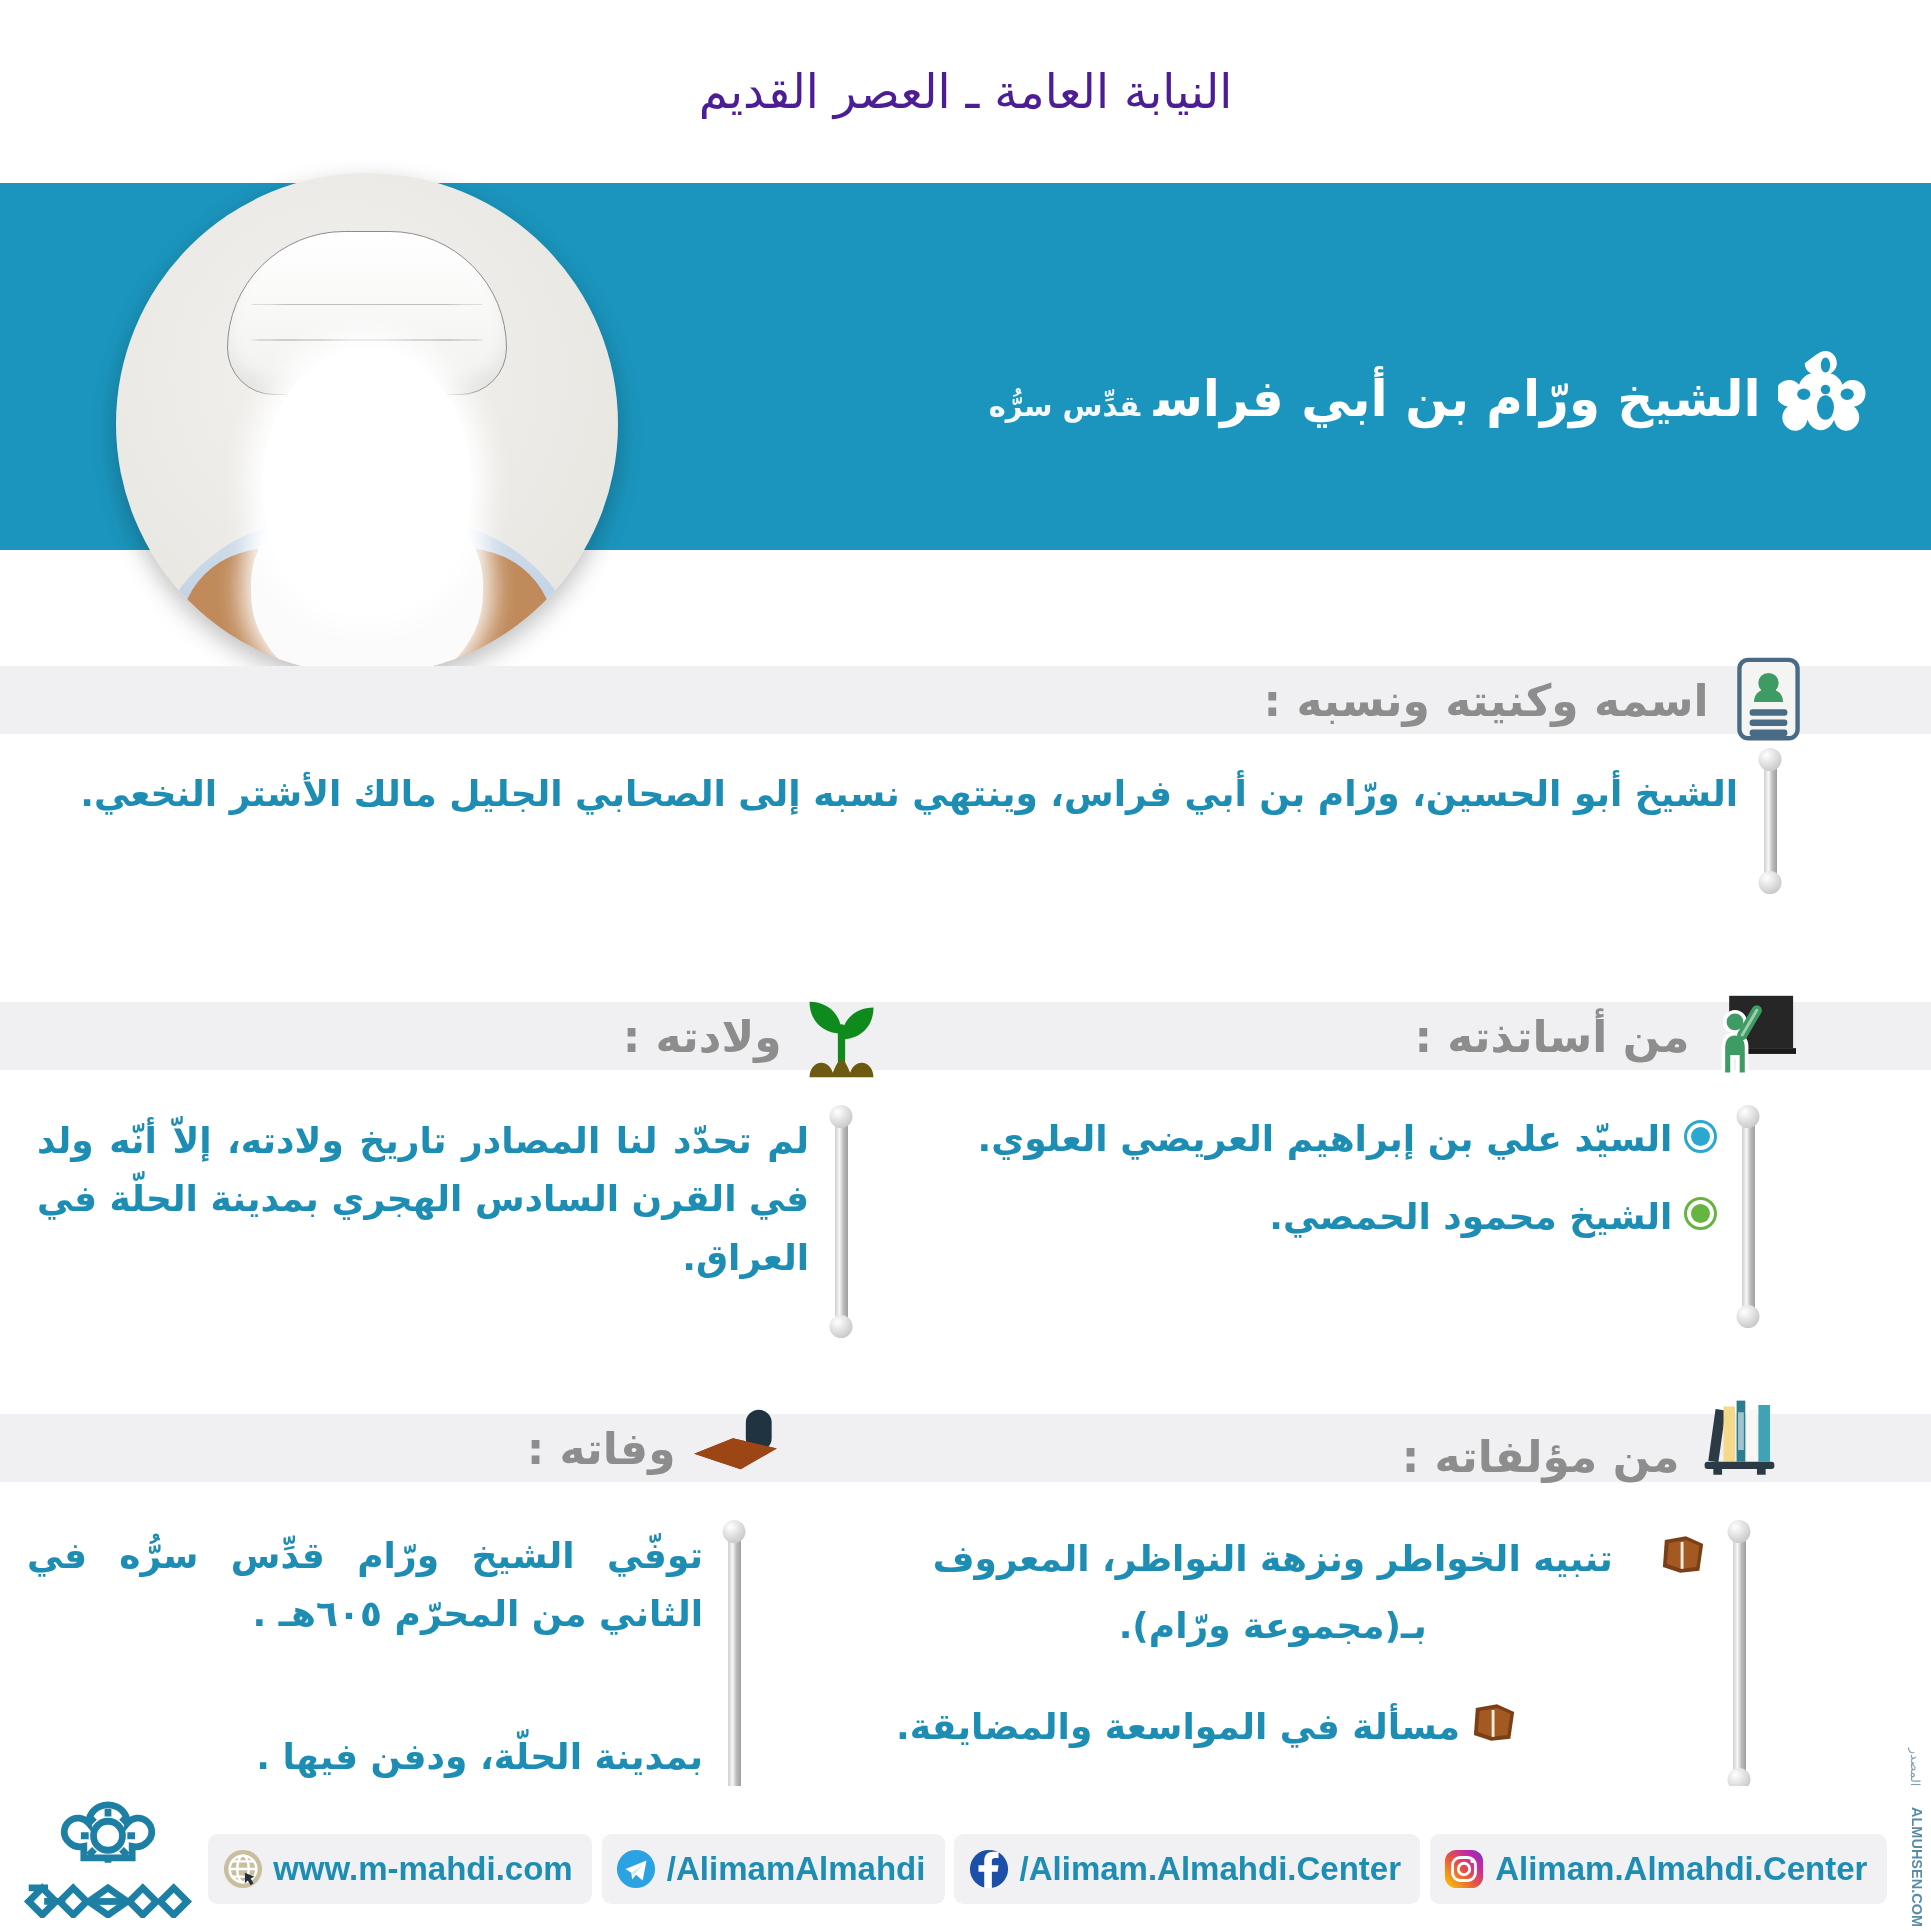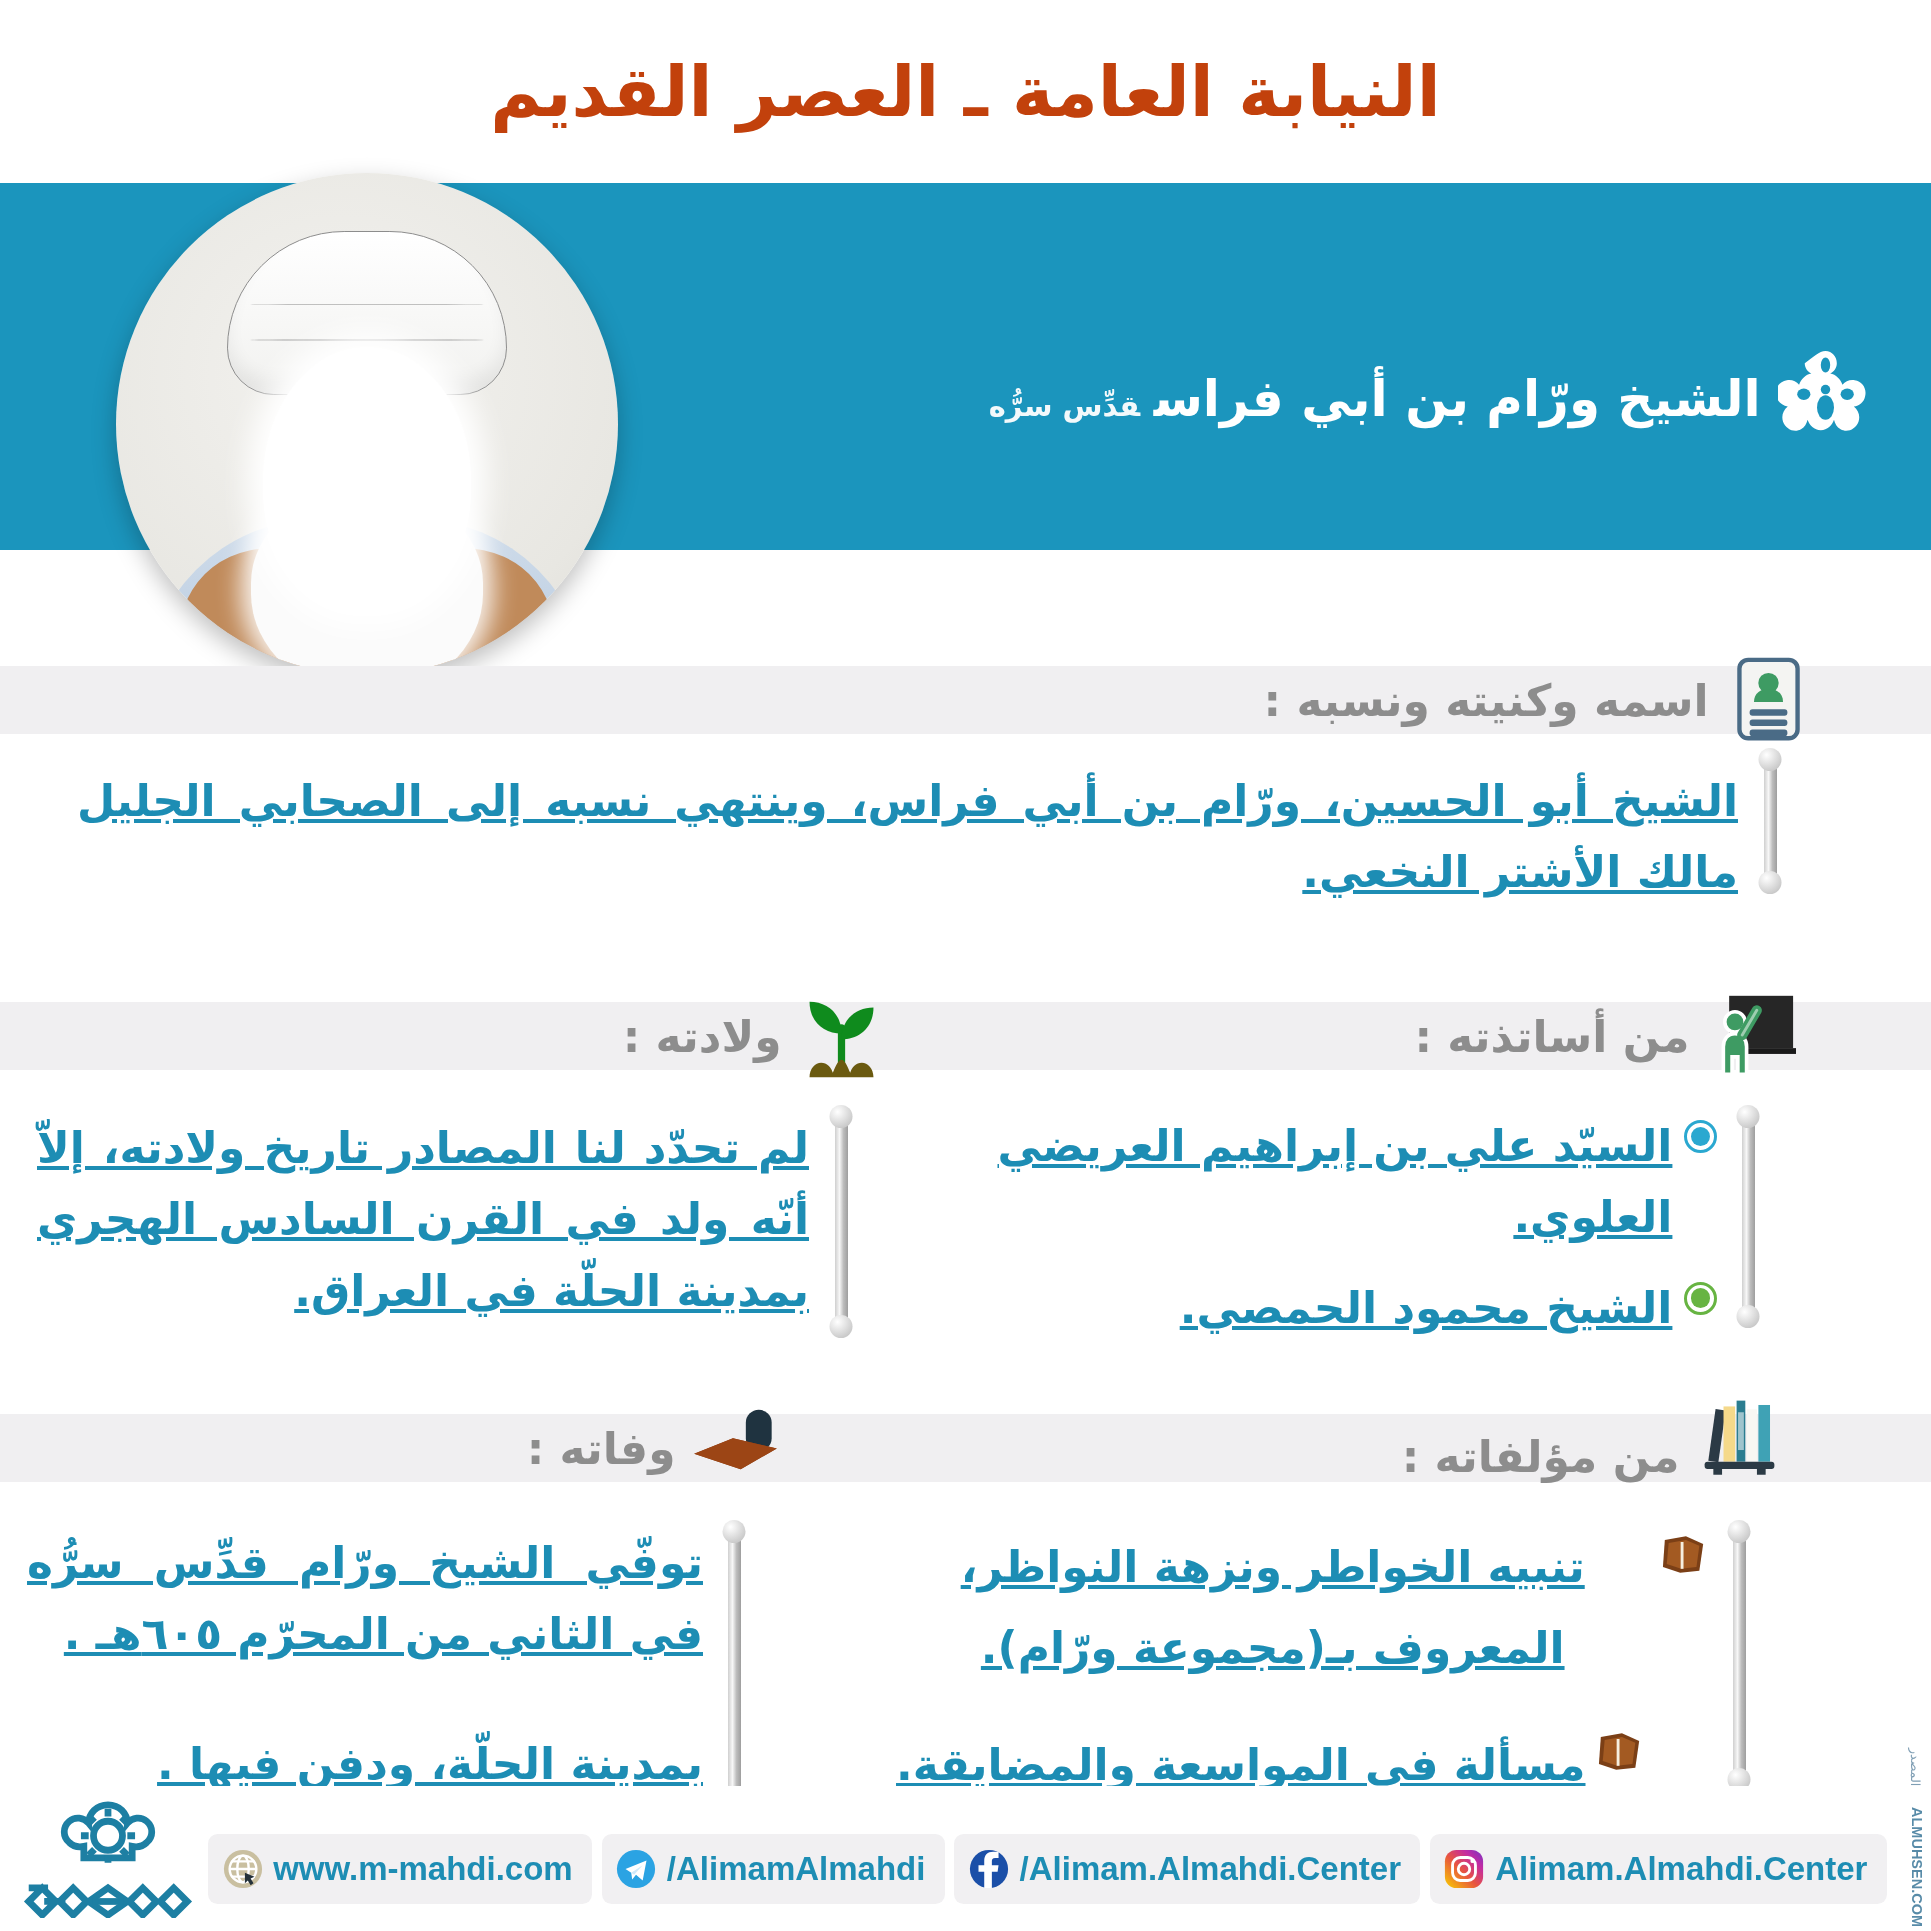--- a/index.html
+++ b/index.html
@@ -11,21 +11,21 @@
   }
   .page { position: relative; width: 1931px; height: 1931px; background:#fff; }
 
   
   .title-bar {
     position: absolute; top: 0; left: 0; width: 1931px; height: 183px;
     background: #ffffff;
     display: flex; align-items: center; justify-content: center;
   }
   .title-text {
-    font-size: 70px; font-weight: bold; color: #c2410c;
+    font-size: 47px; font-weight: normal; color: #4c1d95;
     letter-spacing: -1px; white-space: nowrap;
     direction: rtl;
   }
 
   
   .hero {
     position: absolute; top: 183px; left: 0; width: 1931px; height: 367px;
     background: #1b95bd;
   }
   .hero-inner { position: relative; width: 100%; height: 100%; }
@@ -106,21 +106,21 @@
     content:""; position:absolute; left:50%; transform:translateX(-50%);
     width:23px; height:23px; border-radius:50%;
     background: radial-gradient(circle at 35% 30%, #ffffff, #b8b8b8);
   }
   .pole:before { top:-15.4px; }
   .pole:after  { bottom:-15.4px; }
 
   
   .body-text {
     position: absolute; color: #1d8db4; font-weight: bold;
-    font-size: 44px; line-height: 1.62; direction: rtl; text-decoration: underline;
+    font-size: 36px; line-height: 1.62; direction: rtl;
   }
   .ta-just { text-align: justify; }
   .ta-right { text-align: right; }
 
   .list-item {
     display: flex; align-items: flex-start; gap: 11.6px; direction: rtl;
     margin-bottom: 19.3px;
   }
   .bullet {
     flex: 0 0 auto; width: 33px; height: 33px; border-radius: 50%;

